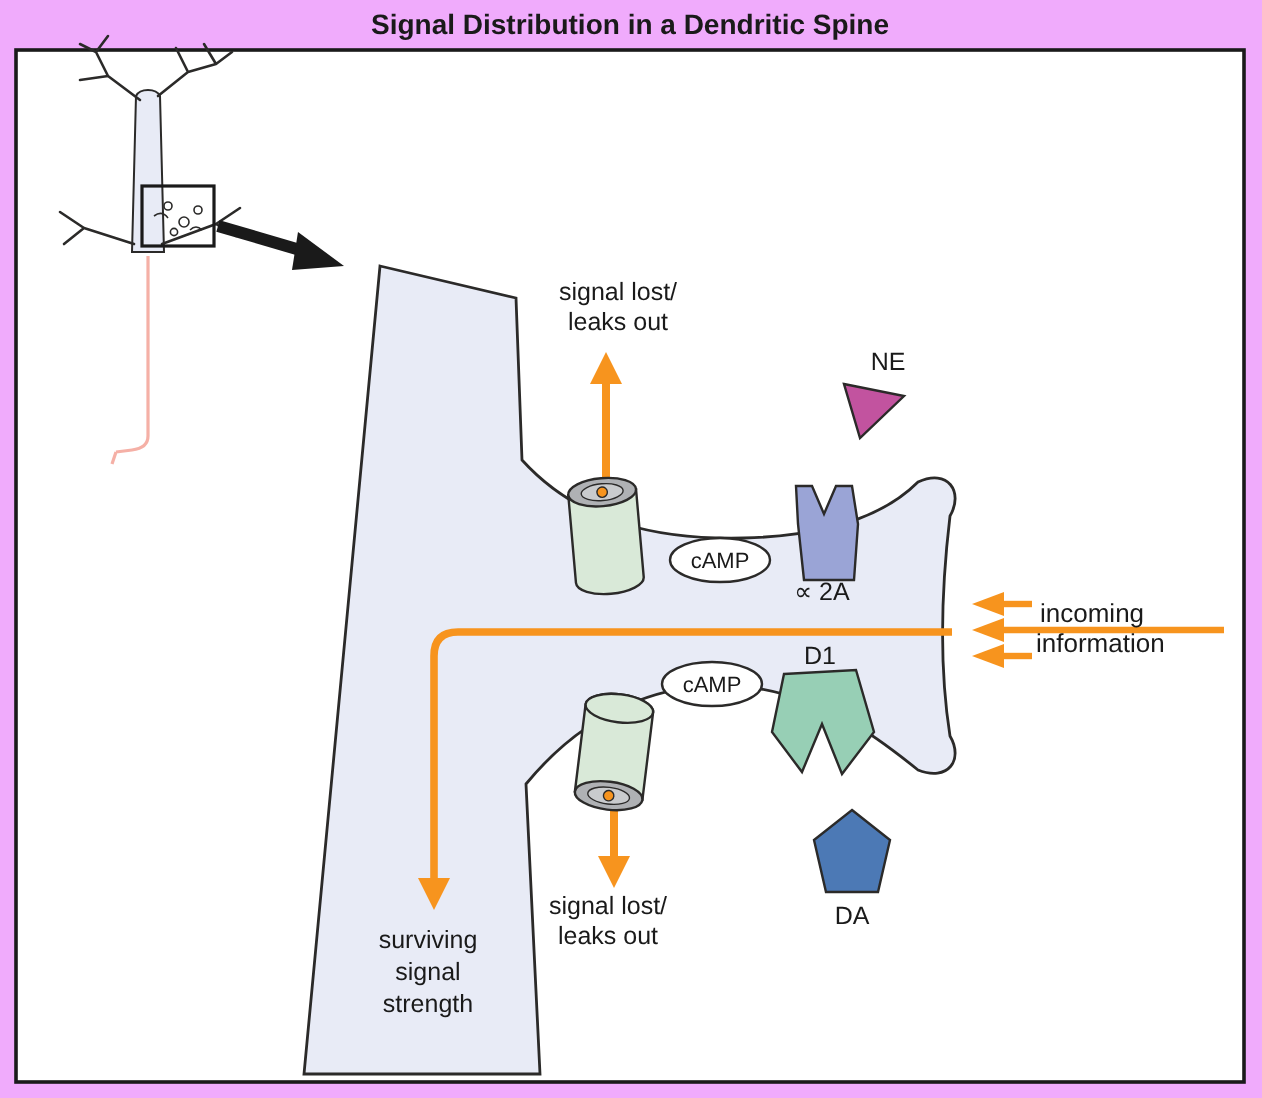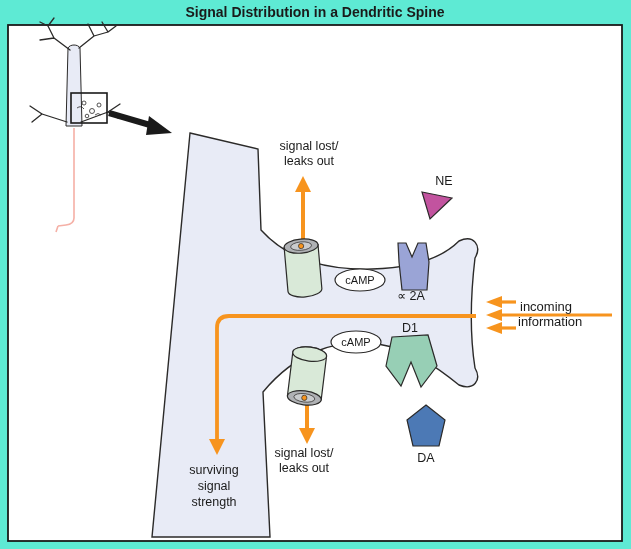--- a/index.html
+++ b/index.html
@@ -1,17 +1,17 @@
 <!DOCTYPE html>
 <html><head>
 <meta charset="utf-8">
 <style>
   html,body{margin:0;padding:0;background:#ffffff;}
   .canvas{
-    position:relative;width:631px;height:549px;background:#5eead4;
+    position:relative;width:631px;height:549px;background:#f0abfc;
     font-family:"Liberation Sans", sans-serif;
   }
   svg{position:absolute;left:0;top:0;}
   text{font-family:"Liberation Sans", sans-serif;fill:#1a1a1a;}
   .title-text{font-size:14px;font-weight:bold;}
   .lbl{font-size:12.5px;}
   .lbl-small{font-size:11px;}
   .lbl-orange{font-size:13px;}
 </style>
 </head>

